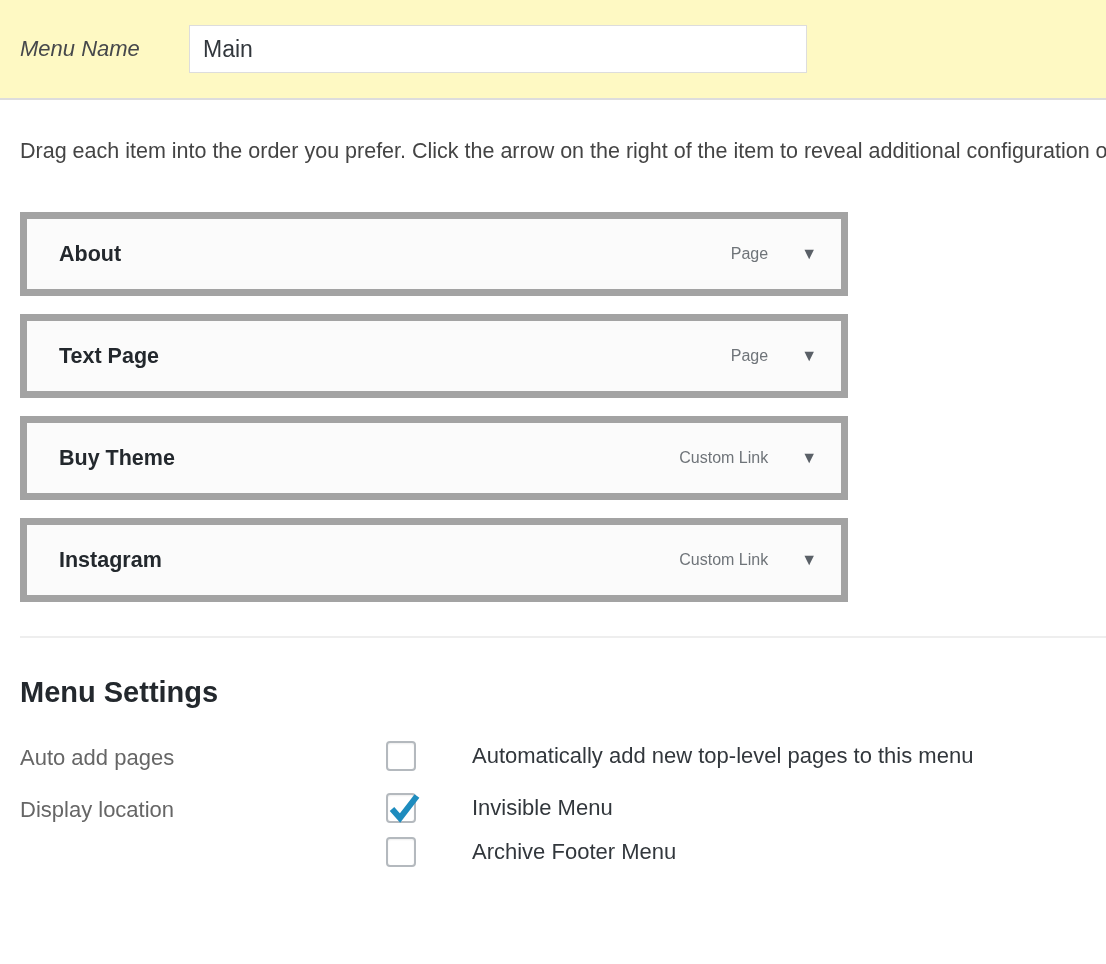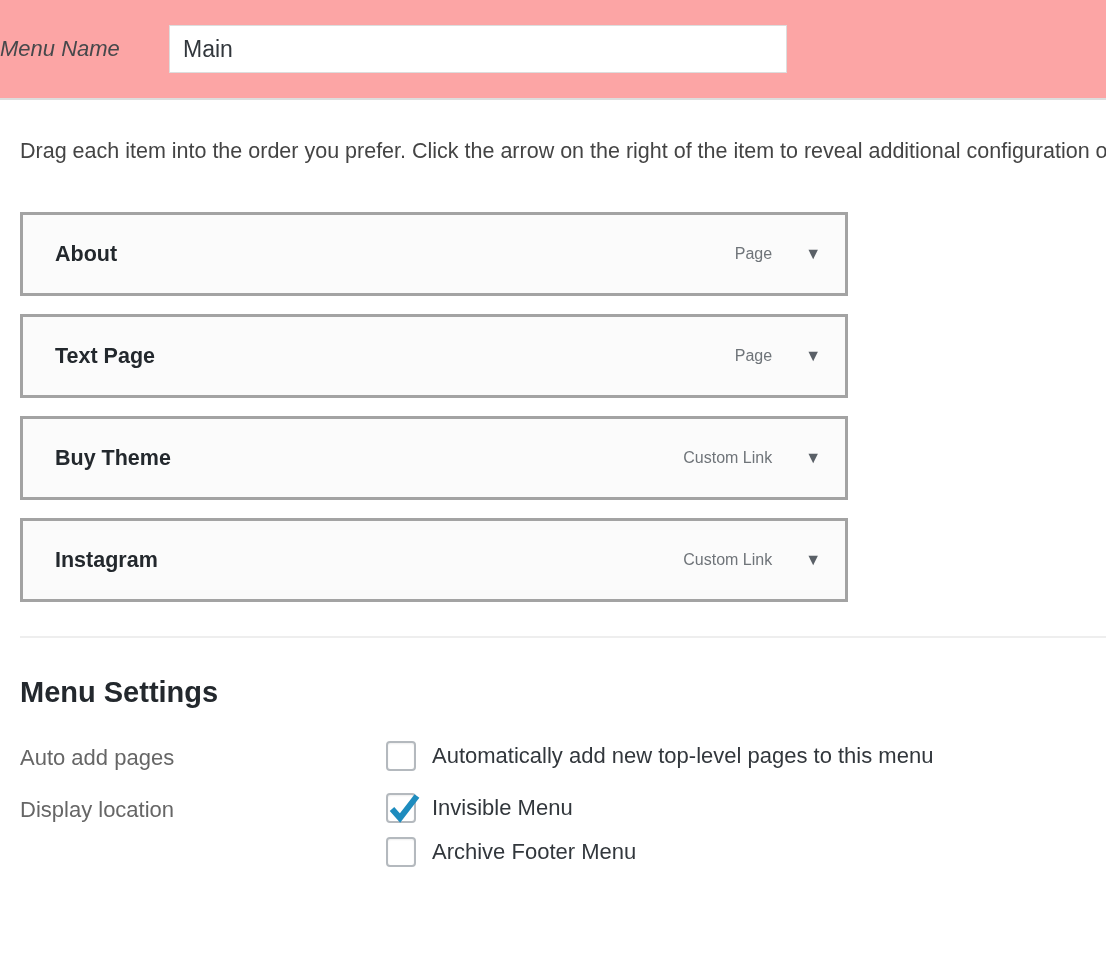--- a/index.html
+++ b/index.html
@@ -8,24 +8,25 @@
     width: 1106px; height: 964px;
     background: #ffffff;
     font-family: "Liberation Sans", sans-serif;
     color: #444444;
     overflow: hidden;
   }
 
   
   .menu-name-bar {
     height: 100px;
-    background: #fca5a5;
+    background: #fef9c3;
     border-bottom: 2px solid #dddddd;
     display: flex;
     align-items: center;
+    padding-left: 20px;
   }
   .menu-name-label {
     font-style: italic;
     font-size: 22px;
     color: #46484b;
     width: 169px;
     flex-shrink: 0;
   }
   .menu-name-input {
     width: 618px; height: 48px;
@@ -49,21 +50,21 @@
     color: #444444;
     white-space: nowrap;
     overflow: hidden;
   }
 
   
   .menu-list { margin-top: 47px; width: 828px; }
   .menu-item {
     height: 84px;
     background: #fbfbfb;
-    border: 3px solid #a3a3a3;
+    border: 7px solid #a3a3a3;
     display: flex;
     align-items: center;
     padding: 0 24px 0 32px;
     margin-bottom: 18px;
     cursor: move;
   }
   .menu-item-title {
     flex: 1;
     font-weight: bold;
     font-size: 21.5px;
@@ -115,21 +116,21 @@
     border-radius: 4px;
     margin-right: 16px;
     box-shadow: inset 0 1px 2px rgba(0,0,0,0.07);
   }
   .checkbox svg { display: none; }
   .checkbox.checked svg {
     display: block;
     position: absolute;
     top: -5px; left: -2px;
   }
-  .checkbox-label { font-size: 22px; color: #32373c; }
+  .checkbox-label { font-size: 22px; color: #32373c; margin-left: 40px; }
   .checkbox-note { font-size: 19px; color: #72777c; margin-left: 8px; }
   .checkbox-note:empty { display: none; }
 </style>
 </head>
 <body>
 
 <div class="menu-name-bar">
   <span class="menu-name-label">Menu Name</span>
   <input class="menu-name-input" type="text" value="Main" style="">
 </div>

